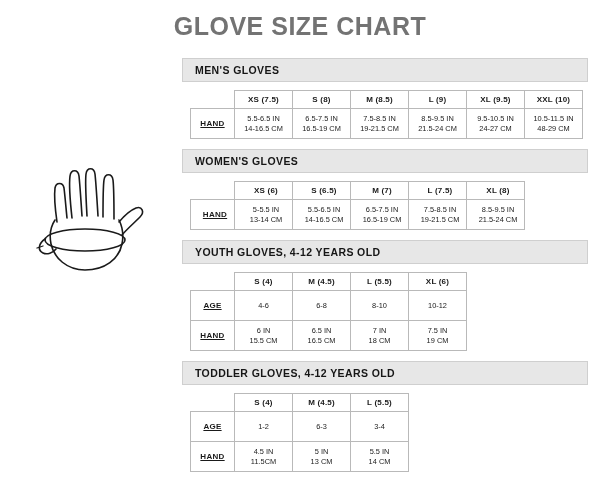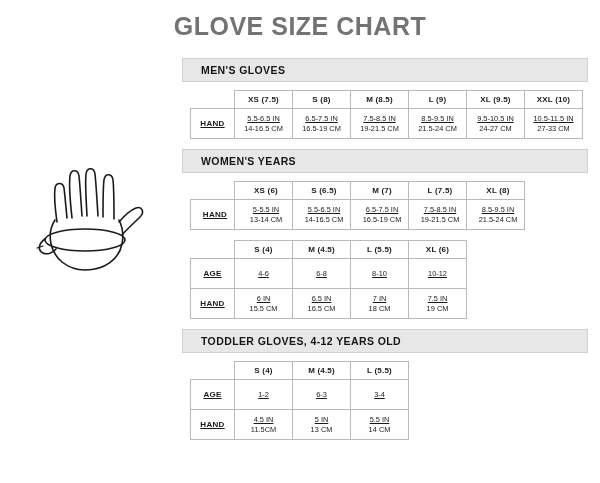--- a/index.html
+++ b/index.html
@@ -50,21 +50,21 @@
     left: 182px;
     top: 58px;
     width: 406px;
   }
 
   .section { margin-bottom: 10px; }
 
   .sec-head {
     background: #e7e7e7;
     border: 1px solid #cfcfcf;
-    padding: 5px 18px;
+    padding: 5px 12px;
     font-size: 10.5px;
     font-weight: bold;
     letter-spacing: 0.4px;
     color: #161616;
   }
 
   table {
     border-collapse: collapse;
     margin-top: 8px;
     margin-left: 8px;
@@ -86,21 +86,21 @@
     margin-top: 48px;
   }
   thead th.corner { border: none; background: transparent; }
   tbody td.rowlabel {
     font-weight: bold;
     font-size: 8px;
     letter-spacing: 0.3px;
     width: 42px;
     text-decoration: underline;
   }
-  tbody td .l1 { display: block; line-height: 1.35; text-decoration: underline; }
+  tbody td .l1 { display: block; line-height: 1.35; }
   tbody td .l2 { display: block; line-height: 1.35; }
   tbody tr { height: 30px; }
 
   
   .t-mens td, .t-mens th { width: 58px; }
   .t-mens td.rowlabel, .t-mens th.corner { width: 44px; }
 
   .t-womens td, .t-womens th { width: 58px; padding-left: 8px; }
   .t-womens td.rowlabel, .t-womens th.corner { width: 44px; }
 
@@ -183,29 +183,29 @@
             <td>
               <span class="l1">8.5-9.5 IN</span>
               <span class="l2">21.5-24 CM</span>
             </td>
             <td>
               <span class="l1">9.5-10.5 IN</span>
               <span class="l2">24-27 CM</span>
             </td>
             <td>
               <span class="l1">10.5-11.5 IN</span>
-              <span class="l2">27-33 CM</span>
+              <span class="l2">48-29 CM</span>
             </td>
           </tr>
         </tbody>
       </table>
     </div>
 
     <div class="section">
-      <div class="sec-head">WOMEN'S YEARS</div>
+      <div class="sec-head">WOMEN'S GLOVES</div>
       <table class="t-womens">
         <thead>
           <tr>
             <th class="corner"></th>
             <th>XS (6)</th>
             <th>S (6.5)</th>
             <th>M (7)</th>
             <th>L (7.5)</th>
             <th>XL (8)</th>
           </tr>
@@ -232,20 +232,21 @@
             <td>
               <span class="l1">8.5-9.5 IN</span>
               <span class="l2">21.5-24 CM</span>
             </td>
           </tr>
         </tbody>
       </table>
     </div>
 
     <div class="section">
+      <div class="sec-head">YOUTH GLOVES, 4-12 YEARS OLD</div>
       <table class="t-youth">
         <thead>
           <tr>
             <th class="corner"></th>
             <th>S (4)</th>
             <th>M (4.5)</th>
             <th>L (5.5)</th>
             <th>XL (6)</th>
           </tr>
         </thead>

